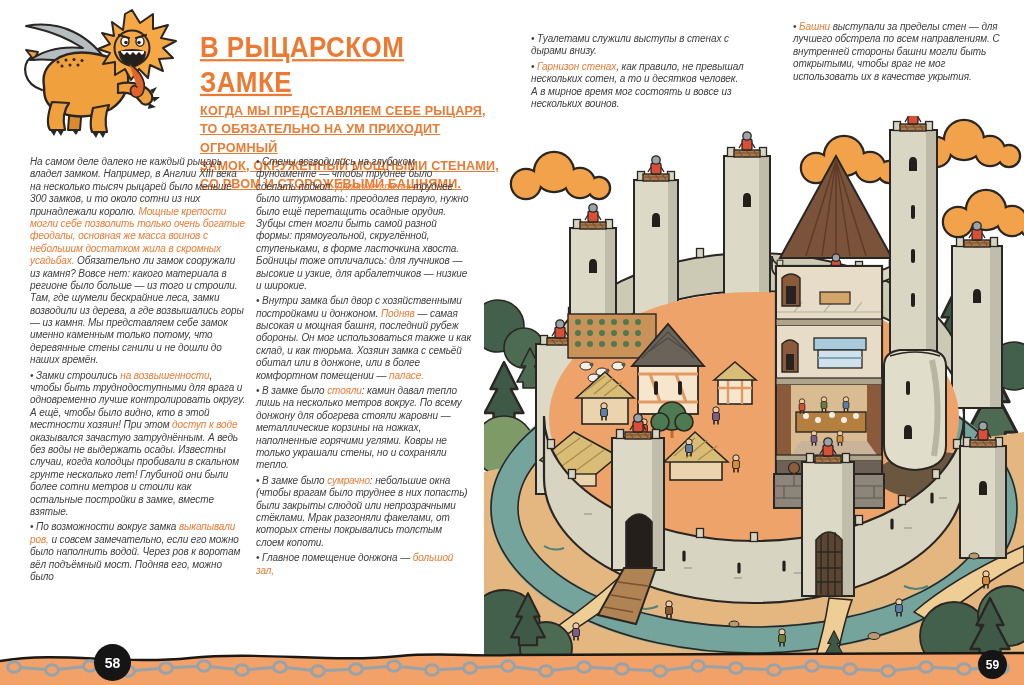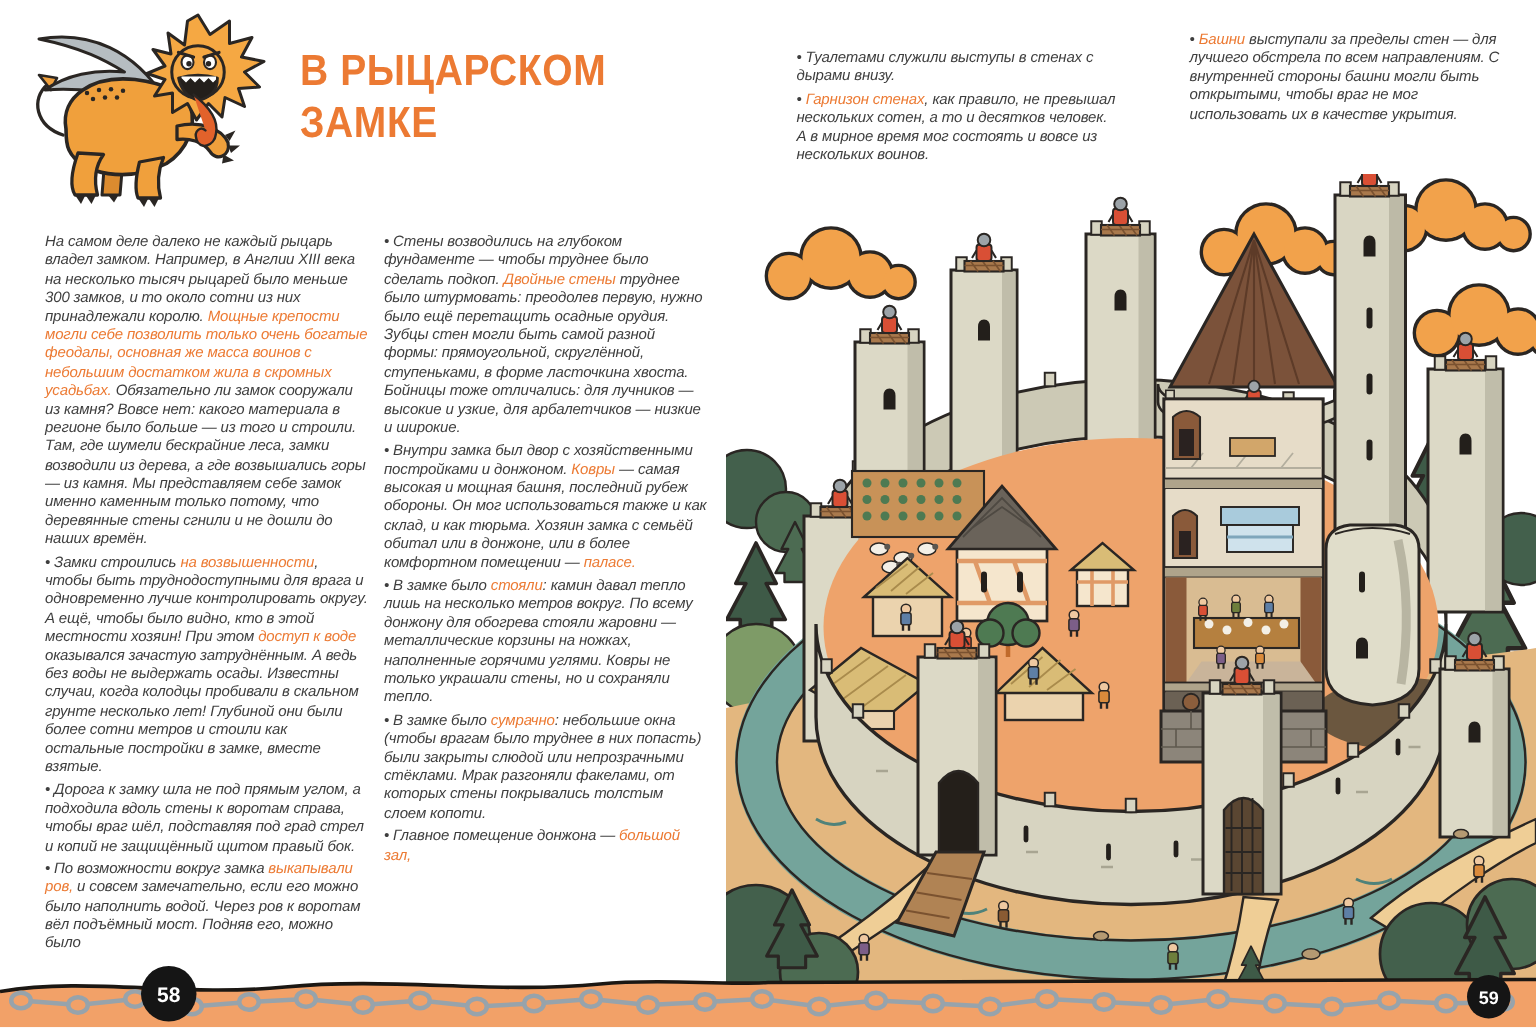--- a/index.html
+++ b/index.html
@@ -1,21 +1,21 @@
 <!DOCTYPE html>
 <html lang="ru" style="--accent: #EC7A33;"><head>
 <meta charset="utf-8">
 <style>
   html,body{margin:0;padding:0;}
   body{width:1024px;height:685px;background:#fff;font-family:"Liberation Sans",sans-serif;}
   #spread{position:relative;width:1024px;height:685px;overflow:hidden;background:#fff;}
   .col{position:absolute;width:216px;font-size:10px;line-height:1.24;letter-spacing:-0.1px;color:#3E3E3E;font-style:italic;}
   .para{margin:0 0 3px 0;}
   .hl{color:var(--accent,#EC7A33);}
-  #heading{position:absolute;left:200px;top:30px;width:300px;color:var(--accent,#EC7A33);}
+  #heading{position:absolute;left:200px;top:30px;width:300px;color:var(--accent,#EC7A33);text-decoration:underline;}
   #page-title{font-size:26px;font-weight:700;letter-spacing:0.4px;transform:scaleY(1.12);transform-origin:left top;margin:0;}
   #subtitle{margin-top:10px;font-size:12.6px;font-weight:700;line-height:1.45;letter-spacing:0.2px;}
   .badge{position:absolute;background:#151515;color:#fff;border-radius:50%;display:flex;align-items:center;justify-content:center;font-weight:700;z-index:6;}
   #badge-58{left:94px;top:644px;width:37px;height:37px;font-size:14px;}
   #badge-59{left:978px;top:650px;width:29px;height:29px;font-size:12px;text-align:center;}
   svg{display:block;}
   #lion-wrap{position:absolute;left:14px;top:4px;width:178px;height:138px;z-index:2;}
   #castle-wrap{position:absolute;left:484px;top:116px;width:540px;height:546px;z-index:1;}
   #band-wrap{position:absolute;left:0;top:641px;width:1024px;height:44px;z-index:5;}
 </style>
@@ -65,31 +65,36 @@
         <path d="M105,31 L115,34 M132,31 L122,34" fill="none" stroke-width="2.2"></path>
         <path d="M105,48 Q118,44 131,48 Q131,60 118,63 Q107,59 105,48 Z" fill="#231F1B" stroke-width="1.8"></path>
         <path d="M107,48 l3,3 3,-3 3,3 3,-3 3,3 3,-3 3,3 2,-2 0,-2 -23,0 Z" fill="#FFFFFF" stroke="none"></path>
         <path d="M115,59 C124,66 132,75 130,85 C129,94 119,96 117,89 C115,83 120,80 123,83" fill="#E2622B" stroke-width="1.6"></path>
       </g>
     </svg>
   </div>
 
   <div id="heading">
     <h1 id="page-title">В РЫЦАРСКОМ ЗАМКЕ</h1>
+    <div id="subtitle">
+        <div>КОГДА МЫ ПРЕДСТАВЛЯЕМ СЕБЕ РЫЦАРЯ,</div>
+        <div>ТО ОБЯЗАТЕЛЬНО НА УМ ПРИХОДИТ ОГРОМНЫЙ</div>
+        <div>ЗАМОК, ОКРУЖЁННЫЙ МОЩНЫМИ СТЕНАМИ,</div>
+        <div>СО РВОМ И СТОРОЖЕВЫМИ БАШНЯМИ.</div>
+      </div>
   </div>
 
   <div class="col" style="left:30px;top:156px;">
       <p class="para"><span>На самом деле далеко не каждый рыцарь владел замком. Например, в Англии XIII века на несколько тысяч рыцарей было меньше 300 замков, и то около сотни из них принадлежали королю. </span><span class="hl">Мощные крепости могли себе позволить только очень богатые феодалы, основная же масса воинов с небольшим достатком жила в скромных усадьбах.</span><span> Обязательно ли замок сооружали из камня? Вовсе нет: какого материала в регионе было больше — из того и строили. Там, где шумели бескрайние леса, замки возводили из дерева, а где возвышались горы — из камня. Мы представляем себе замок именно каменным только потому, что деревянные стены сгнили и не дошли до наших времён.</span></p>
       <p class="para"><span>• Замки строились </span><span class="hl">на возвышенности</span><span>, чтобы быть труднодоступными для врага и одновременно лучше контролировать округу. А ещё, чтобы было видно, кто в этой местности хозяин! При этом </span><span class="hl">доступ к воде</span><span> оказывался зачастую затруднённым. А ведь без воды не выдержать осады. Известны случаи, когда колодцы пробивали в скальном грунте несколько лет! Глубиной они были более сотни метров и стоили как остальные постройки в замке, вместе взятые.</span></p>
-      <p class="para"><span>• Дорога к замку шла не под прямым углом, а подходила вдоль стены к воротам справа, чтобы враг шёл, подставляя под град стрел и копий не защищённый щитом правый бок.</span></p>
       <p class="para"><span>• По возможности вокруг замка </span><span class="hl">выкапывали ров,</span><span> и совсем замечательно, если его можно было наполнить водой. Через ров к воротам вёл подъёмный мост. Подняв его, можно было</span></p>
     </div>
   <div class="col" style="left:256px;top:156px;">
       <p class="para"><span>• Стены возводились на глубоком фундаменте — чтобы труднее было сделать подкоп. </span><span class="hl">Двойные стены</span><span> труднее было штурмовать: преодолев первую, нужно было ещё перетащить осадные орудия. Зубцы стен могли быть самой разной формы: прямоугольной, скруглённой, ступеньками, в форме ласточкина хвоста. Бойницы тоже отличались: для лучников — высокие и узкие, для арбалетчиков — низкие и широкие.</span></p>
-      <p class="para"><span>• Внутри замка был двор с хозяйственными постройками и донжоном. </span><span class="hl">Ковры</span><span> — самая высокая и мощная башня, последний рубеж обороны. Он мог использоваться также и как склад, и как тюрьма. Хозяин замка с семьёй обитал или в донжоне, или в более комфортном помещении — </span><span class="hl">паласе.</span></p>
+      <p class="para"><span>• Внутри замка был двор с хозяйственными постройками и донжоном. </span><span class="hl">Подняв</span><span> — самая высокая и мощная башня, последний рубеж обороны. Он мог использоваться также и как склад, и как тюрьма. Хозяин замка с семьёй обитал или в донжоне, или в более комфортном помещении — </span><span class="hl">паласе.</span></p>
       <p class="para"><span>• В замке было </span><span class="hl">стояли</span><span>: камин давал тепло лишь на несколько метров вокруг. По всему донжону для обогрева стояли жаровни — металлические корзины на ножках, наполненные горячими углями. Ковры не только украшали стены, но и сохраняли тепло.</span></p>
       <p class="para"><span>• В замке было </span><span class="hl">сумрачно</span><span>: небольшие окна (чтобы врагам было труднее в них попасть) были закрыты слюдой или непрозрачными стёклами. Мрак разгоняли факелами, от которых стены покрывались толстым слоем копоти.</span></p>
       <p class="para"><span>• Главное помещение донжона — </span><span class="hl">большой зал,</span></p>
     </div>
   <div class="col" style="left:531px;top:33px;">
       <p class="para"><span>• Туалетами служили выступы в стенах с дырами внизу.</span></p>
       <p class="para"><span>• </span><span class="hl">Гарнизон стенах</span><span>, как правило, не превышал нескольких сотен, а то и десятков человек. А в мирное время мог состоять и вовсе из нескольких воинов.</span></p>
     </div>
   <div class="col" style="left:793px;top:21px;width:214px;">
       <p class="para"><span>• </span><span class="hl">Башни</span><span> выступали за пределы стен — для лучшего обстрела по всем направлениям. С внутренней стороны башни могли быть открытыми, чтобы враг не мог использовать их в качестве укрытия.</span></p>

